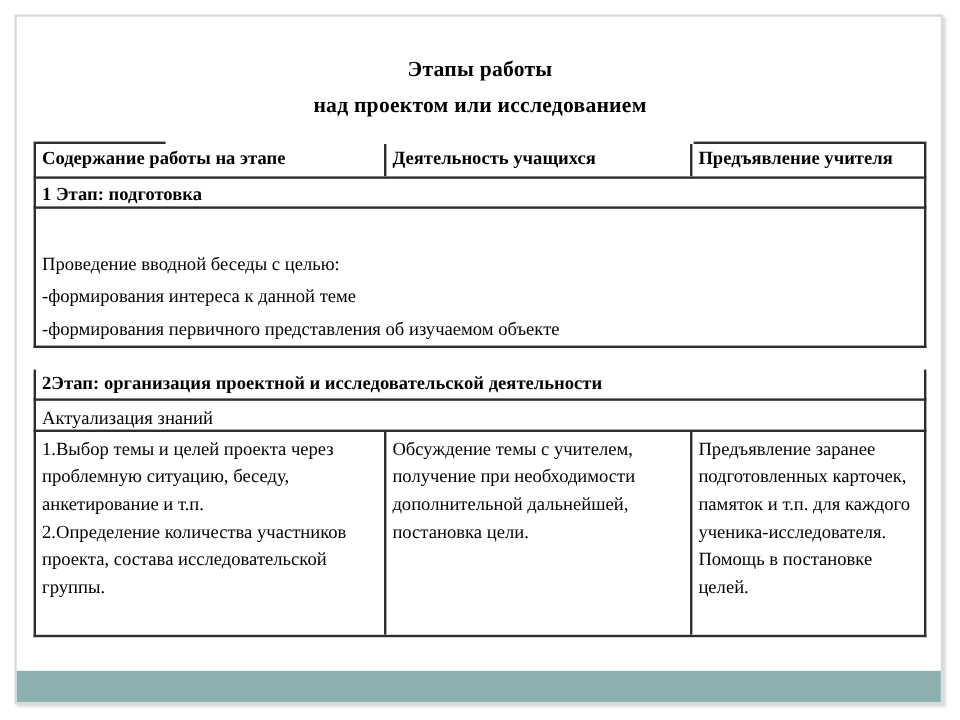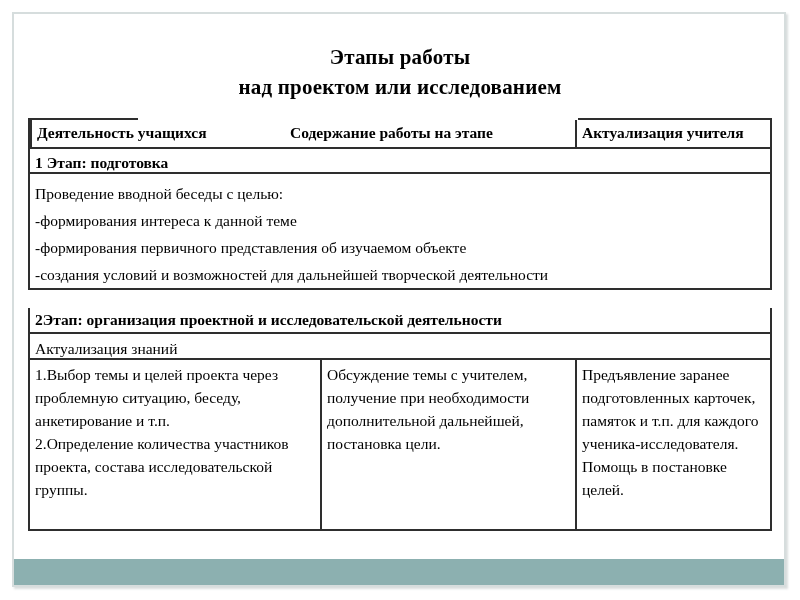--- a/index.html
+++ b/index.html
@@ -12,21 +12,21 @@
     position:absolute; left:12px; top:12px; width:774px; height:575px;
     border:2px solid #d6dddd; box-sizing:border-box;
     box-shadow:2px 2px 2px rgba(150,160,160,0.35);
   }
   .band {
     position:absolute; left:0; right:0; bottom:0; height:26px;
     background:#8cb0b0;
   }
   .title {
     position:absolute; left:0; top:42px; width:100%;
-    text-align:center; font-weight:bold; font-size:21px; line-height:30px;
+    text-align:center; font-weight:bold; font-size:18px; line-height:30px;
     letter-spacing:0.2px;
   }
   .seg { position:absolute; top:118px; height:2px; background:#2e2e2e; }
   .seg-a { left:28px;  width:110px; }
   .seg-b { left:578px; width:194px; }
   .tbl {
     position:absolute; left:28px; top:120px; width:744px;
     font-size:15.5px; line-height:1.25;
   }
   .row {
@@ -64,35 +64,34 @@
   <div>Этапы работы</div>
   <div>над проектом или исследованием</div>
 </div>
 
 <div class="seg seg-a"></div>
 <div class="seg seg-b"></div>
 
 <div class="tbl">
 
   <div class="row r-header">
+    <div class="cell c1 b">Содержание работы на этапе</div>
     <div class="cell c2 b">Деятельность учащихся</div>
-    <div class="cell c1 b">Содержание работы на этапе</div>
-    <div class="cell c3 b">Актуализация учителя</div>
+    <div class="cell c3 b">Предъявление учителя</div>
   </div>
 
   <div class="row r-stage">
     <div class="mcell b">1 Этап: подготовка</div>
   </div>
 
   <div class="row r-goals">
     <div class="mcell">
       <div class="line">Проведение вводной беседы с целью:</div>
       <div class="line">-формирования интереса к данной теме</div>
       <div class="line">-формирования первичного представления об изучаемом объекте</div>
-      <div class="line">-создания условий и возможностей для дальнейшей творческой деятельности</div>
     </div>
   </div>
 
   <div class="row r-stage2">
     <div class="mcell b">2Этап: организация проектной и исследовательской деятельности</div>
   </div>
 
   <div class="row r-actual">
     <div class="mcell">Актуализация знаний</div>
   </div>

